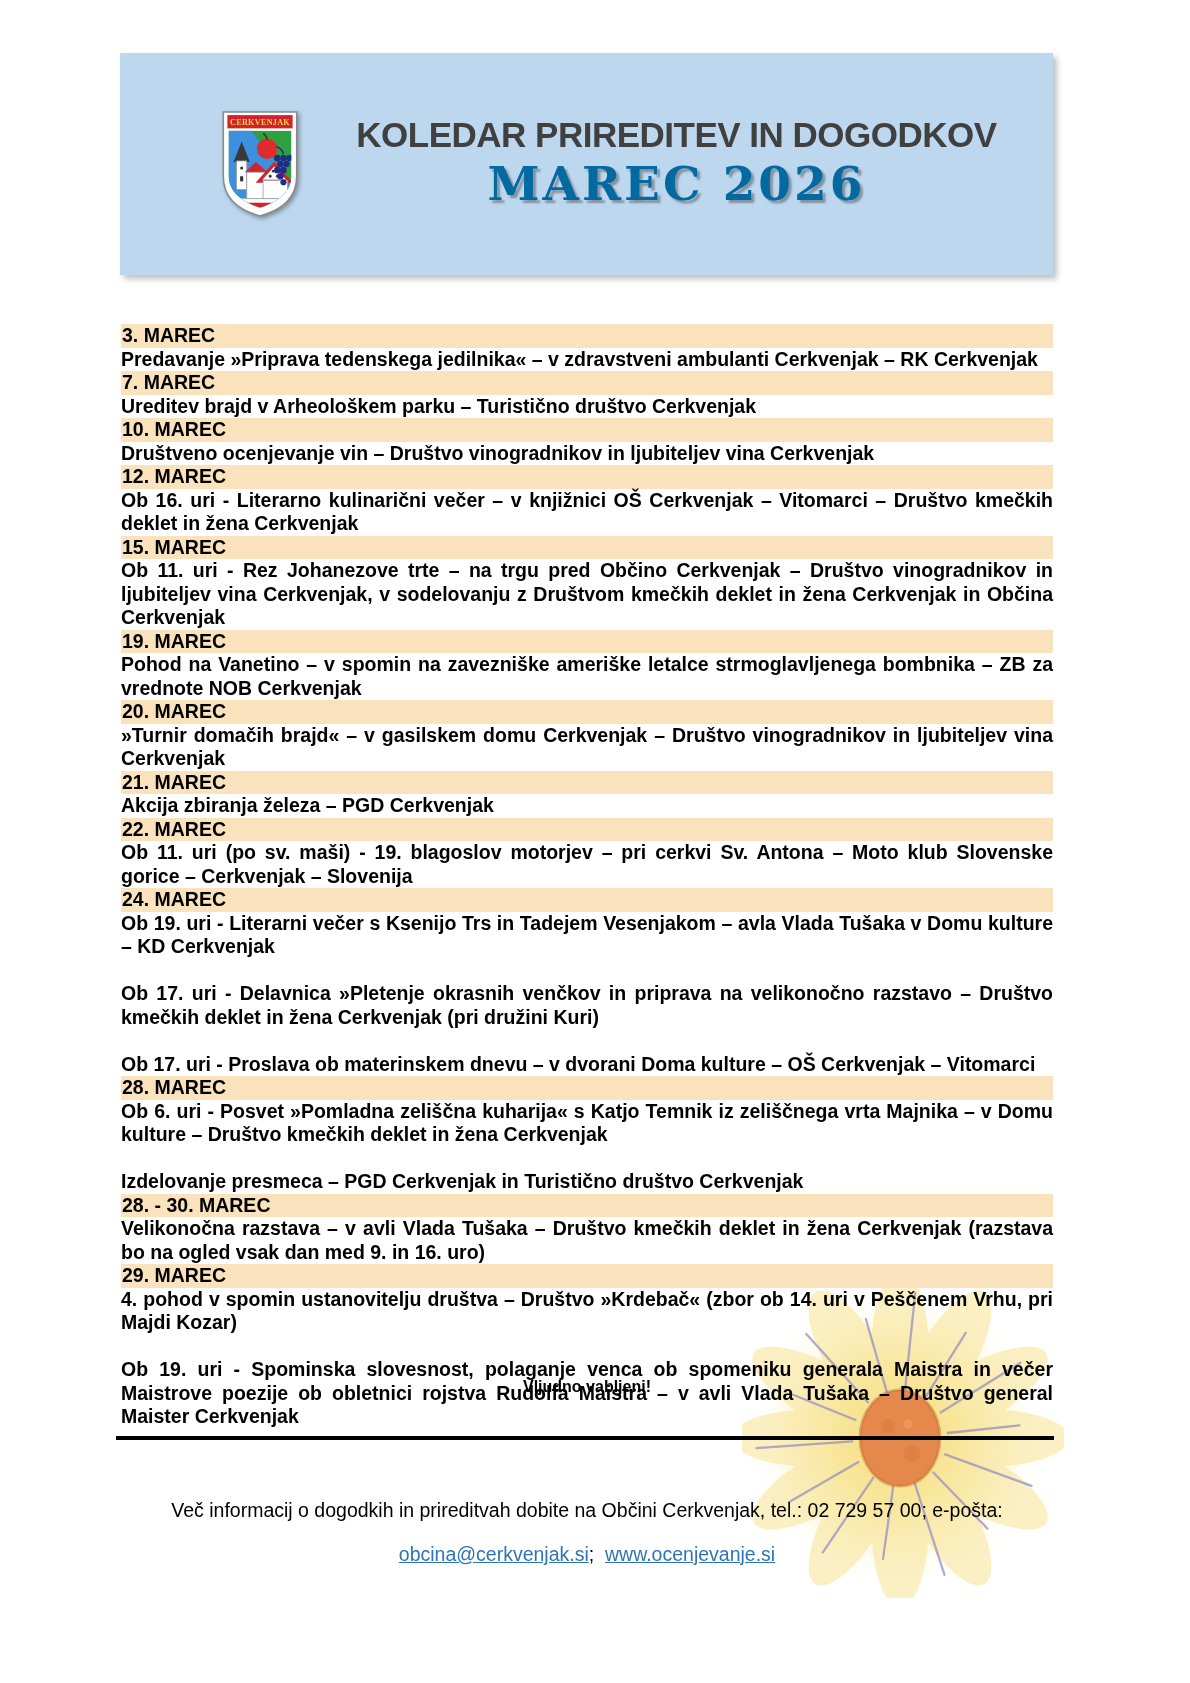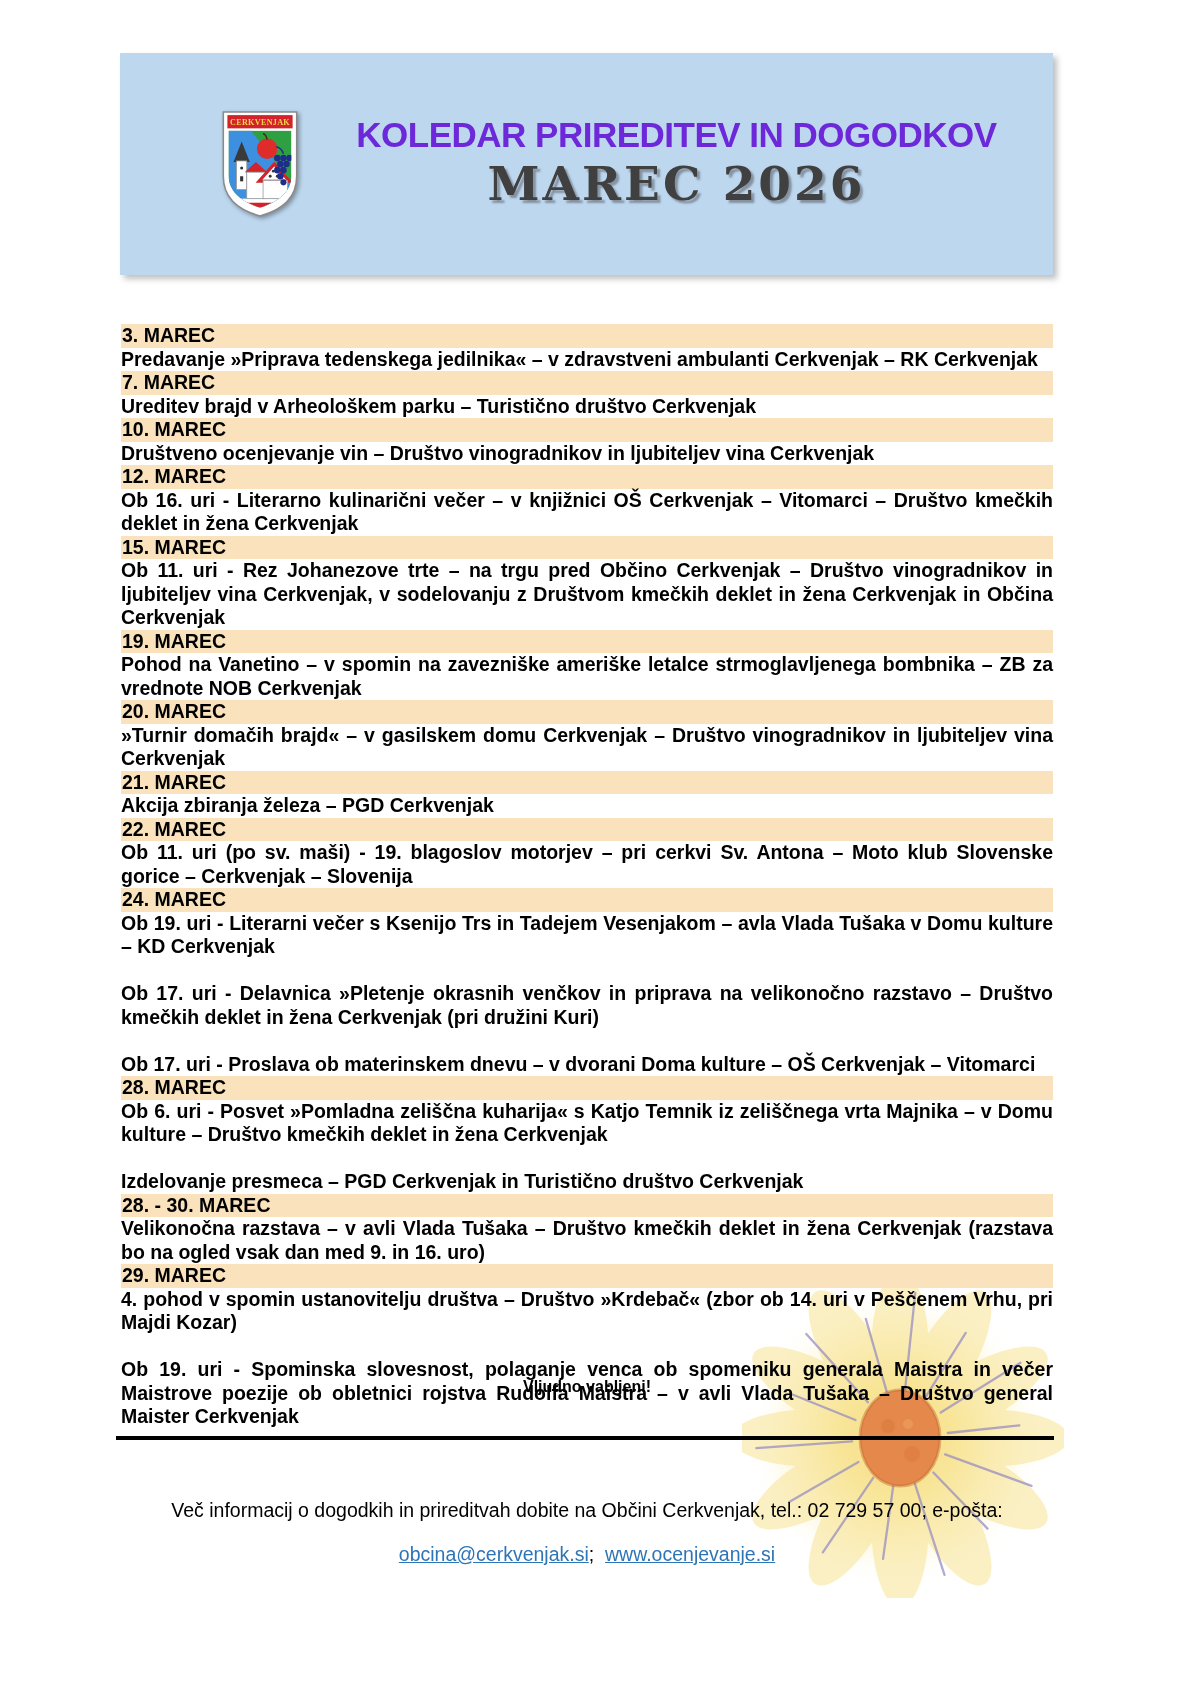--- a/index.html
+++ b/index.html
@@ -27,25 +27,25 @@
   }
   .coa{
     position:absolute;left:100px;top:56px;width:80px;height:108px;
     filter:drop-shadow(2px 2px 2px rgba(0,0,0,0.35));
   }
   .titles{
     position:absolute;left:188px;right:8px;top:62px;text-align:center;
   }
   .doc-title{
     margin:0;font-size:35px;line-height:40px;font-weight:bold;
-    letter-spacing:-0.5px;color:#6d28d9;
+    letter-spacing:-0.5px;color:#404040;
   }
   .doc-subtitle{
     margin:4px 0 0;font-size:47px;line-height:50px;font-weight:bold;
-    letter-spacing:3px;color:#404040;
+    letter-spacing:3px;color:#0369a1;
     font-family:"DejaVu Serif",serif;
     text-shadow:3px 3px 2px rgba(95,100,110,0.6);
   }
   
   .events{
     position:absolute;left:121px;top:324px;width:932px;z-index:2;
     font-size:19.5px;line-height:23.5px;
   }
   .date-bar{
     background:var(--date-bar-bg);

